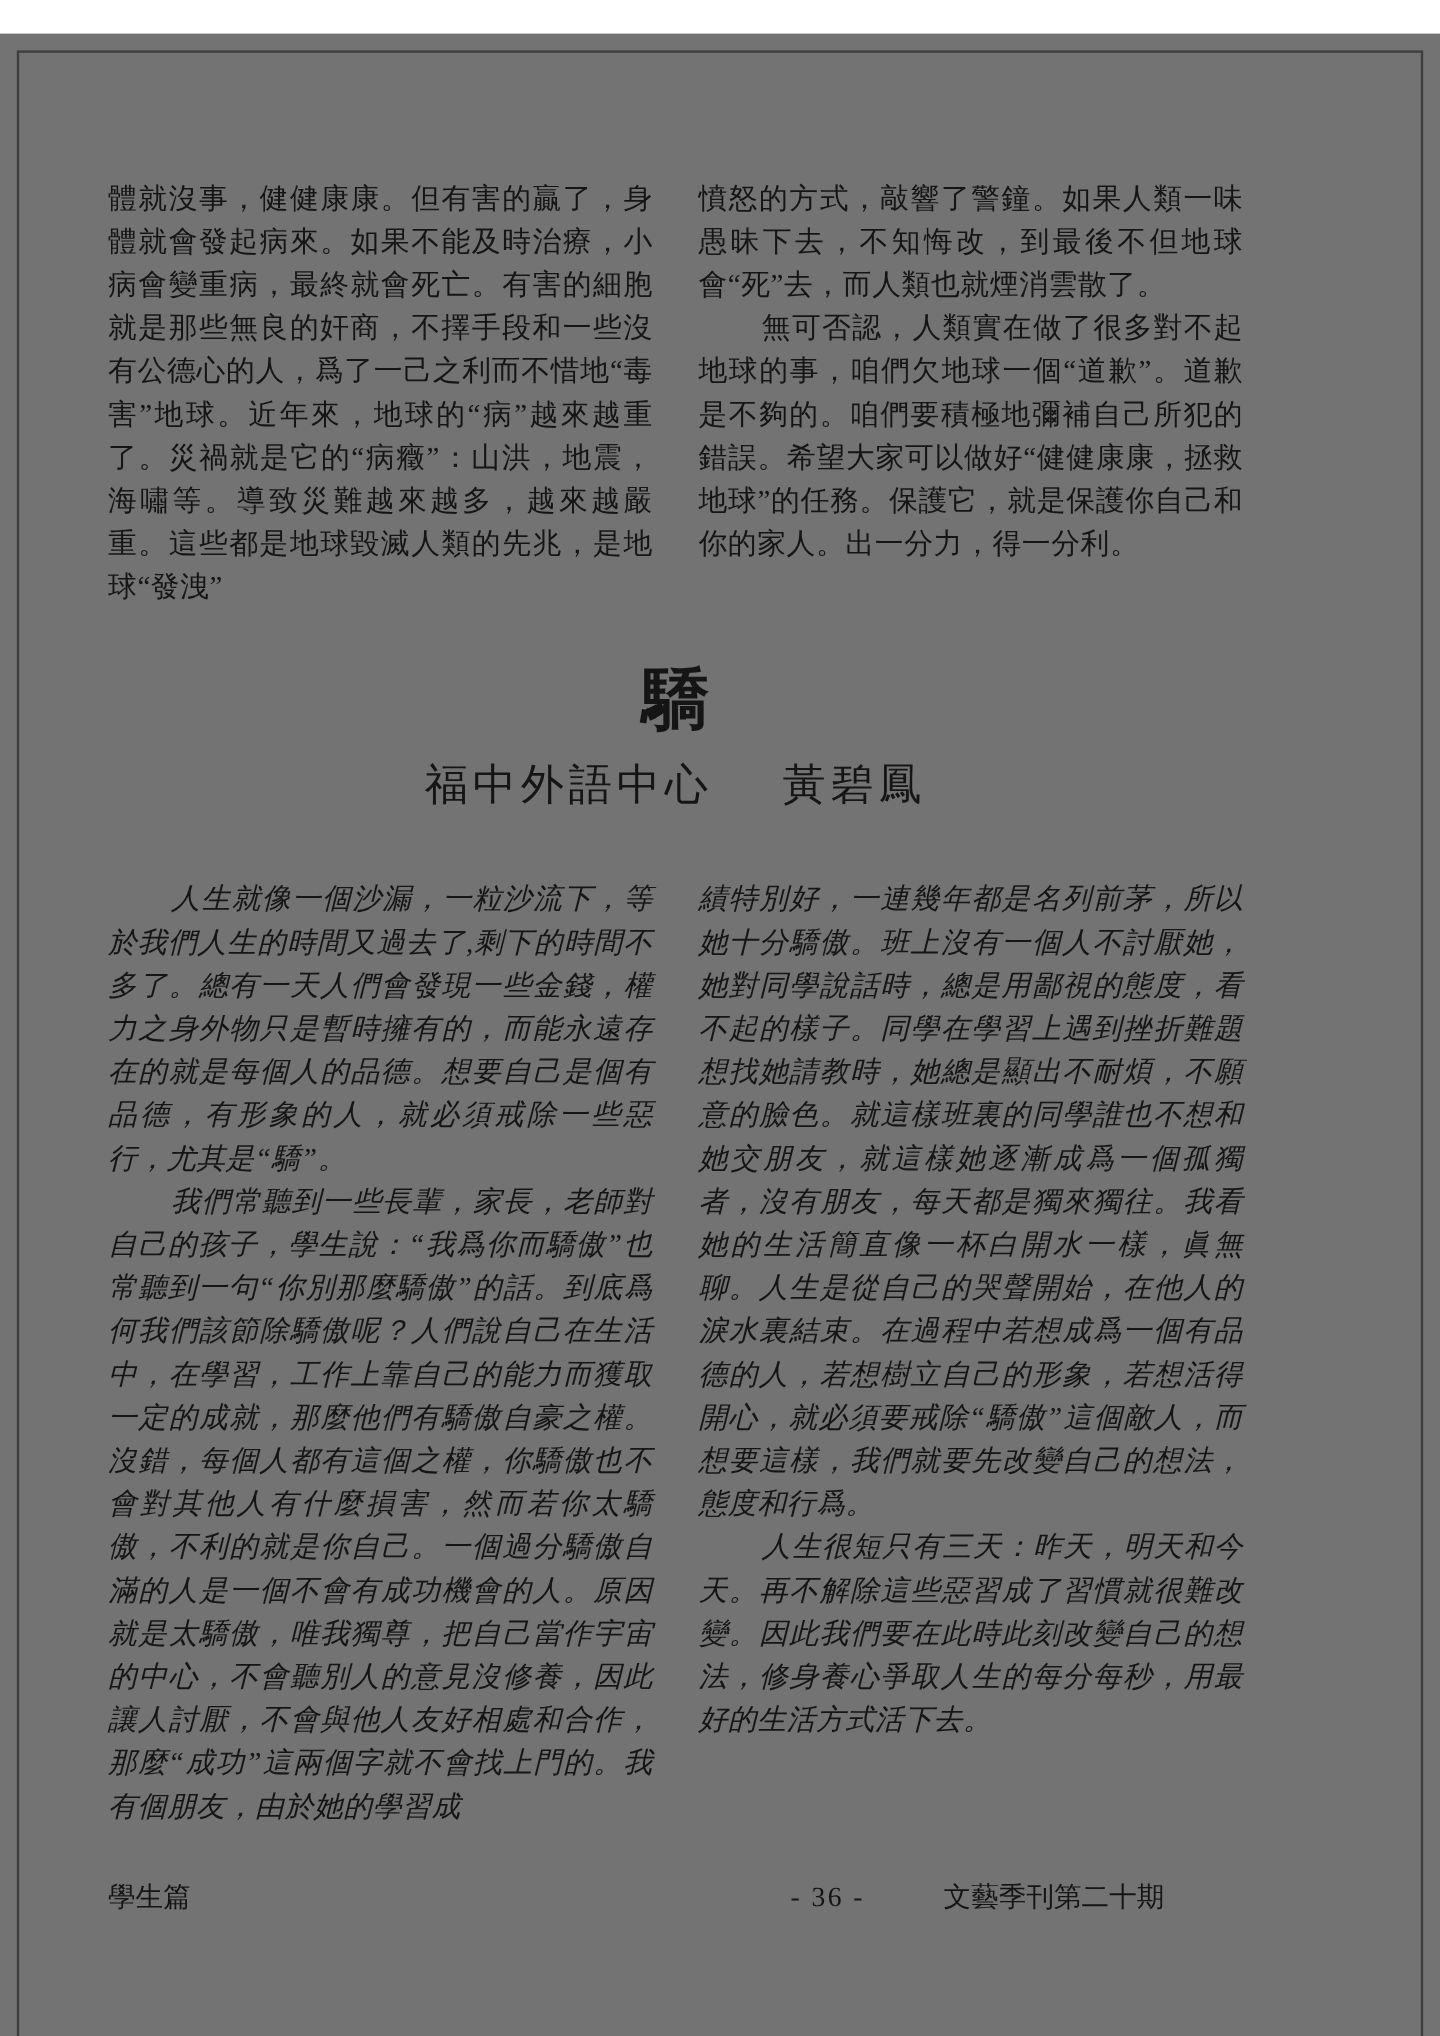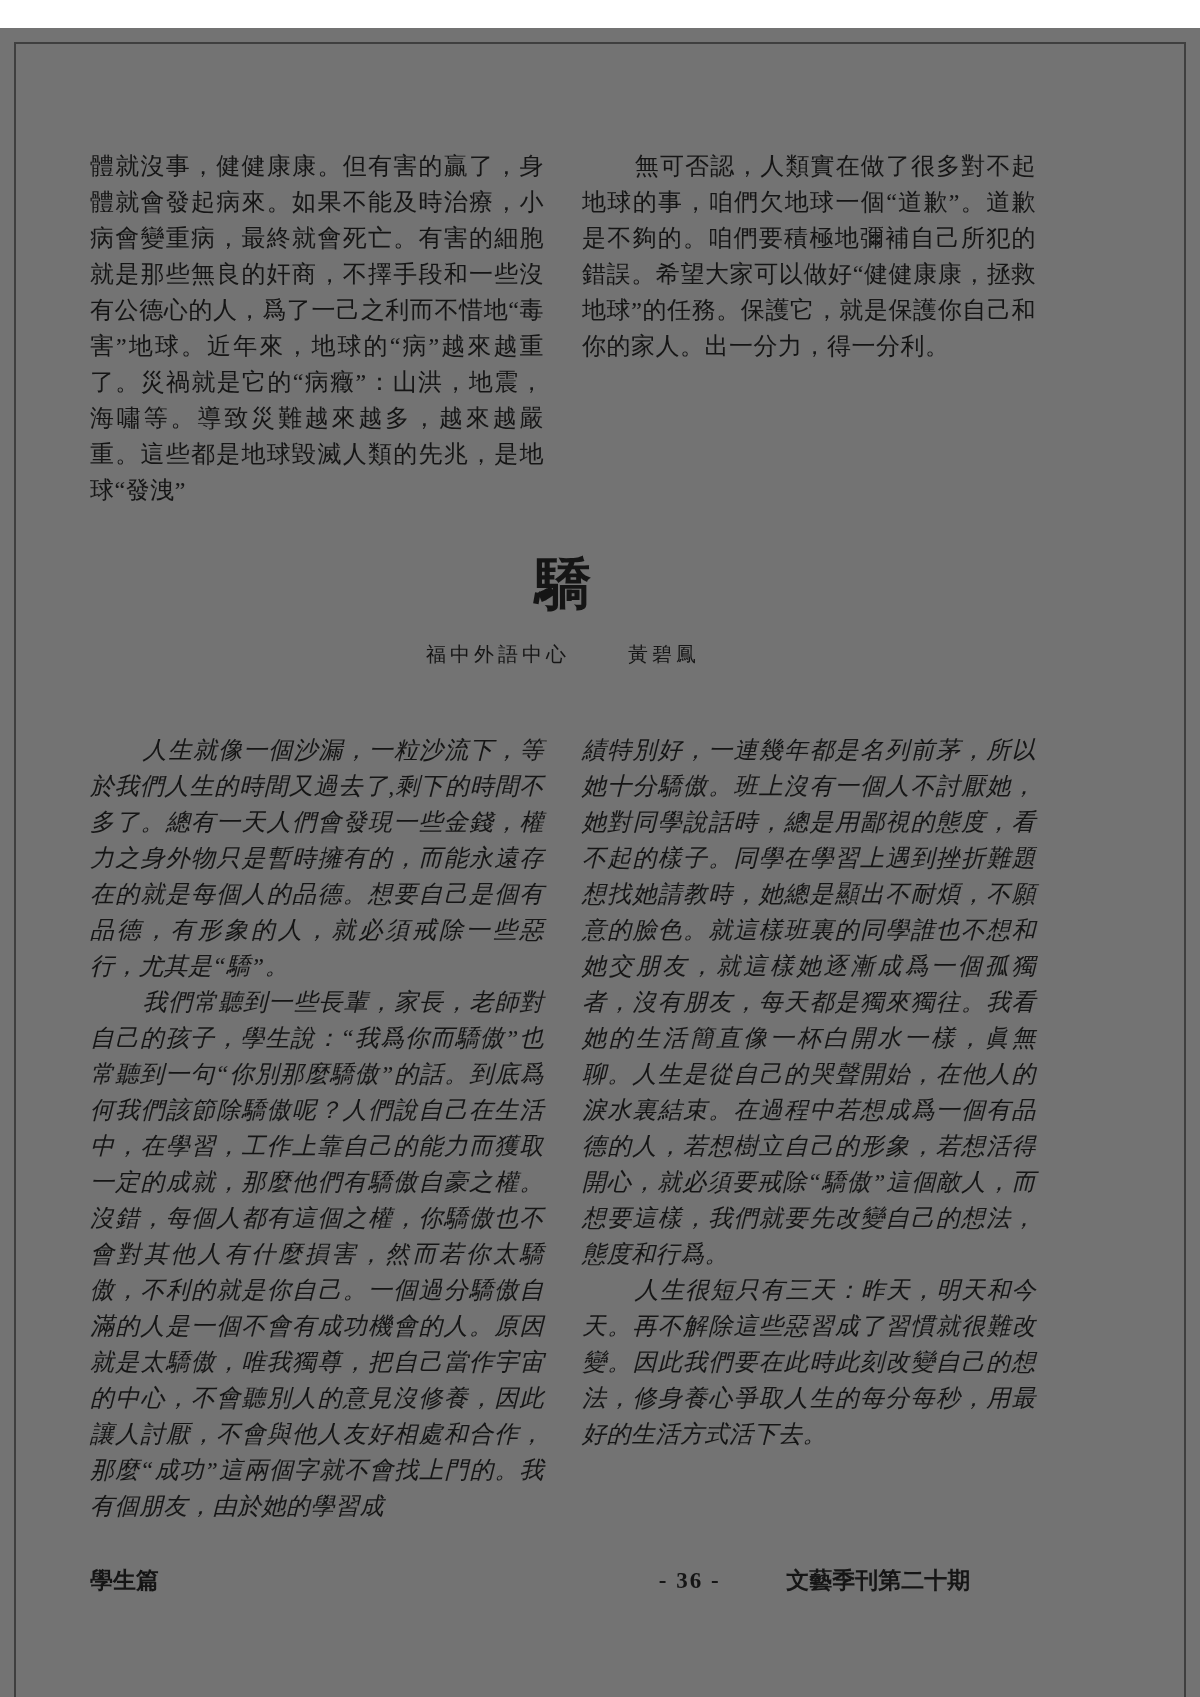--- a/index.html
+++ b/index.html
@@ -53,58 +53,58 @@
     margin-top: 44px;
     text-align: center;
   }
   .article-title {
     font-size: 56px;
     font-weight: bold;
     line-height: 1.15;
   }
   .byline {
     margin-top: 18px;
-    font-size: 20px;
+    font-size: 36px;
     line-height: 40px;
     letter-spacing: 4px;
   }
   .byline .affil {
     margin-right: 58px;
   }
   .body-columns {
     margin-top: 58px;
     font-style: italic;
   }
   .footer {
     position: absolute;
     left: 90px;
     top: 1537px;
     width: 946px;
     display: flex;
     align-items: baseline;
     font-size: 23px;
-    font-weight: bold;
   }
   .footer .f-left  { flex: 1; text-align: left; }
   .footer .f-center{ flex: 1; text-align: right; letter-spacing: 2px; }
   .footer .f-right { flex: 1; text-align: center; }
 </style>
 </head>
 <body>
 
 <div class="page">
   <div class="frame"></div>
 
   <div class="content">
 
     <div class="columns">
       <div class="col">
         <p>體就沒事，健健康康。但有害的贏了，身體就會發起病來。如果不能及時治療，小病會變重病，最終就會死亡。有害的細胞就是那些無良的奸商，不擇手段和一些沒有公德心的人，爲了一己之利而不惜地“毒害”地球。近年來，地球的“病”越來越重了。災禍就是它的“病癥”：山洪，地震，海嘯等。導致災難越來越多，越來越嚴重。這些都是地球毀滅人類的先兆，是地球“發洩”</p>
       </div>
       <div class="col">
+        <p>憤怒的方式，敲響了警鐘。如果人類一味愚昧下去，不知悔改，到最後不但地球會“死”去，而人類也就煙消雲散了。</p>
         <p class="indent">無可否認，人類實在做了很多對不起地球的事，咱們欠地球一個“道歉”。道歉是不夠的。咱們要積極地彌補自己所犯的錯誤。希望大家可以做好“健健康康，拯救地球”的任務。保護它，就是保護你自己和你的家人。出一分力，得一分利。</p>
       </div>
     </div>
 
     <div class="title-block">
       <div class="article-title">驕</div>
       <div class="byline">
         <span class="affil">福中外語中心</span><span>黃碧鳳</span>
       </div>
     </div>

